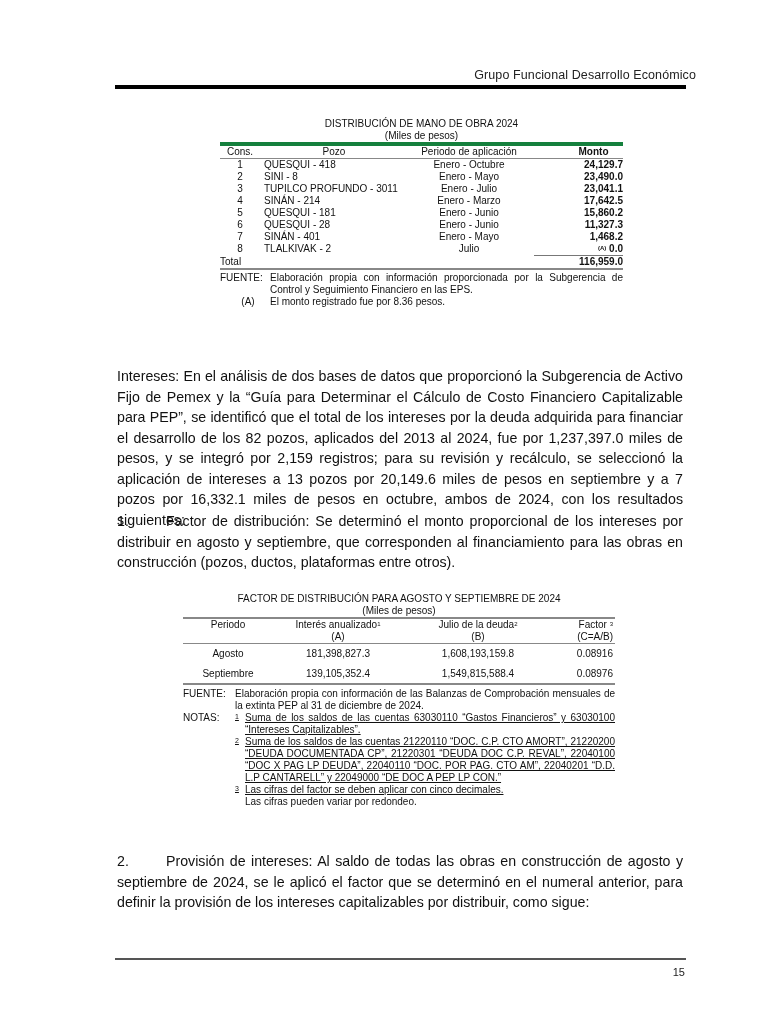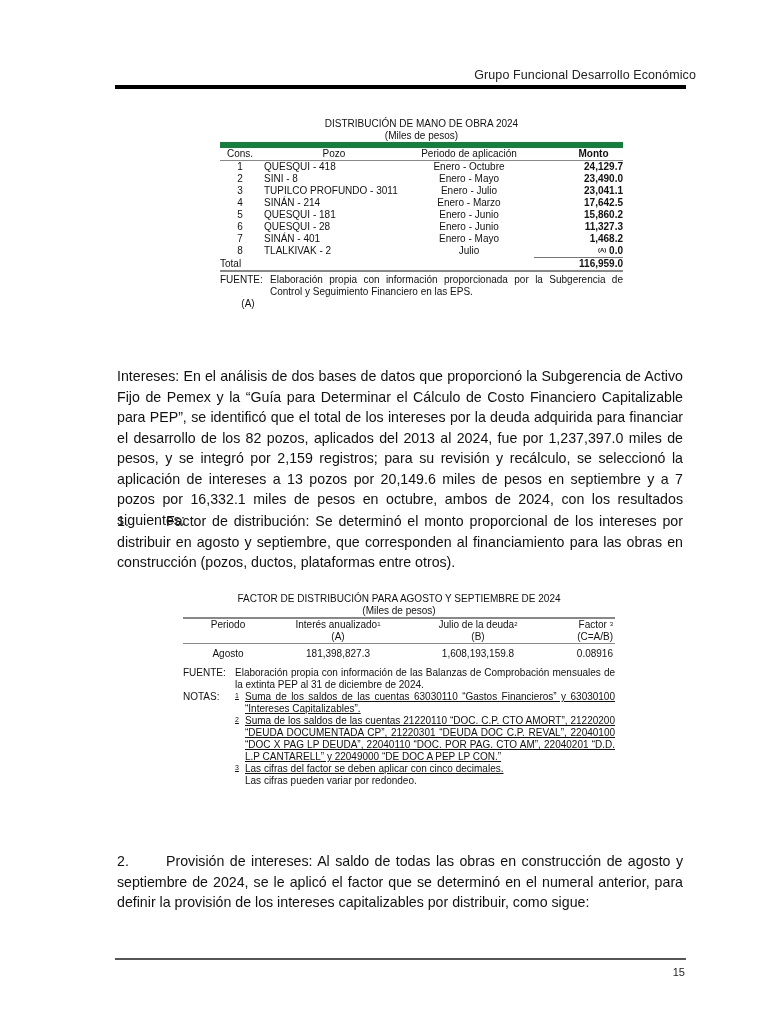--- a/index.html
+++ b/index.html
@@ -8,21 +8,21 @@
 
     
     .header-title { right: 86px; top: 68px; font-size: 12.5px; color: #222; letter-spacing: 0.1px; }
     .header-rule { left: 115px; width: 571px; top: 85px; height: 4px; background: #000; }
 
     
     .t1 { left: 200px; width: 403px; top: 118px; font-size: 10px; line-height: 12px; margin-left: 20px; }
     .t1 .title { text-align: center; }
     .t1 table { width: 100%; border-collapse: collapse; }
     .t1 th { font-weight: normal; padding: 0; height: 12px; }
-    .t1 thead tr { border-top: 6px solid #15803d; border-bottom: 1px solid #888; }
+    .t1 thead tr { border-top: 4px solid #15803d; border-bottom: 1px solid #888; }
     .t1 td { padding: 0; height: 12px; }
     .t1 .c-cons { width: 40px; text-align: center; }
     .t1 .c-pozo { width: 140px; text-align: left; padding-left: 4px; }
     .t1 .c-per { width: 130px; text-align: center; }
     .t1 .c-mon { text-align: right; font-weight: bold; }
     .t1 th.c-pozo { text-align: center; }
     .t1 th.c-cons { text-align: center; }
     .t1 th.c-mon { text-align: center; padding-left: 30px; }
     .t1 .lastmon { border-bottom: 1px solid #777; }
     .t1 .total-row td { border-bottom: 2px solid #888; }
@@ -141,20 +141,21 @@
       </tr>
     </tbody>
   </table>
   <div class="notes">
     <div class="note-row">
       <div class="note-key">FUENTE:</div>
       <div class="note-text">Elaboración propia con información proporcionada por la Subgerencia de Control y Seguimiento Financiero en las EPS.</div>
     </div>
     <div class="note-row">
       <div class="note-key-a">(A)</div>
+      <div class="note-text">El monto registrado fue por 8.36 pesos.</div>
     </div>
   </div>
 </div>
 
 <div class="abs para p1">Intereses: En el análisis de dos bases de datos que proporcionó la Subgerencia de Activo Fijo de Pemex y la “Guía para Determinar el Cálculo de Costo Financiero Capitalizable para PEP”, se identificó que el total de los intereses por la deuda adquirida para financiar el desarrollo de los 82 pozos, aplicados del 2013 al 2024, fue por 1,237,397.0 miles de pesos, y se integró por 2,159 registros; para su revisión y recálculo, se seleccionó la aplicación de intereses a 13 pozos por 20,149.6 miles de pesos en septiembre y a 7 pozos por 16,332.1 miles de pesos en octubre, ambos de 2024, con los resultados siguientes:</div>
 
 <div class="abs para p2"><span class="num">1.</span><span>Factor de distribución: Se determinó el monto proporcional de los intereses por distribuir en agosto y septiembre, que corresponden al financiamiento para las obras en construcción (pozos, ductos, plataformas entre otros).</span></div>
 
 <div class="abs t2">
   <div class="title">FACTOR DE DISTRIBUCIÓN PARA AGOSTO Y SEPTIEMBRE DE 2024</div>
@@ -173,20 +174,26 @@
         <th class="c-deu">(B)</th>
         <th class="c-fac">(C=A/B)</th>
       </tr>
     </thead>
     <tbody>
       <tr>
         <td class="c-per">Agosto</td>
         <td class="c-int">181,398,827.3</td>
         <td class="c-deu">1,608,193,159.8</td>
         <td class="c-fac">0.08916</td>
+      </tr>
+      <tr class="last">
+        <td class="c-per">Septiembre</td>
+        <td class="c-int">139,105,352.4</td>
+        <td class="c-deu">1,549,815,588.4</td>
+        <td class="c-fac">0.08976</td>
       </tr>
     </tbody>
   </table>
   <div class="notes">
     <div class="note-row">
       <div class="note-key">FUENTE:</div>
       <div class="note-text">Elaboración propia con información de las Balanzas de Comprobación mensuales de la extinta PEP al 31 de diciembre de 2024.</div>
     </div>
     <div class="note-row">
       <div class="note-key">NOTAS:</div>

